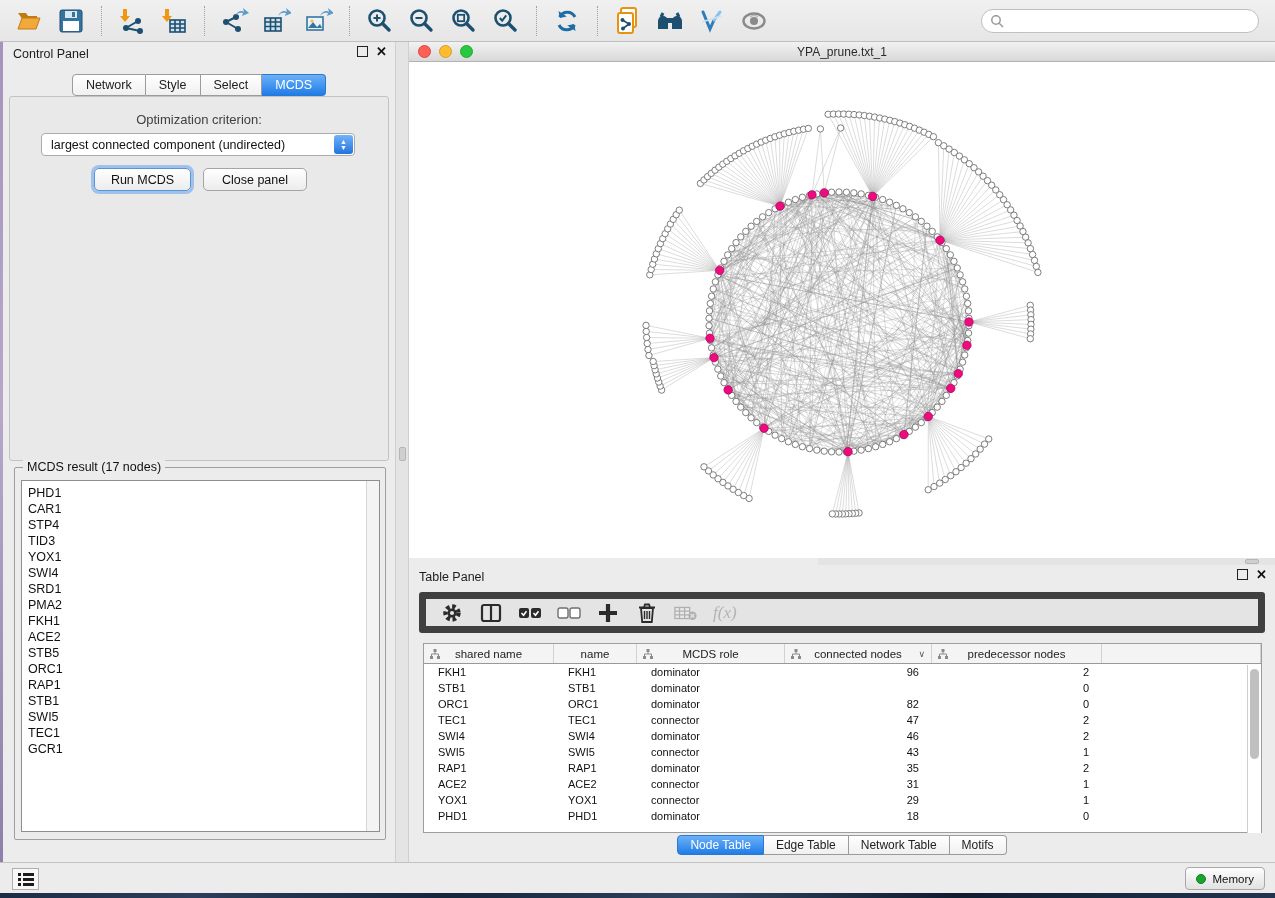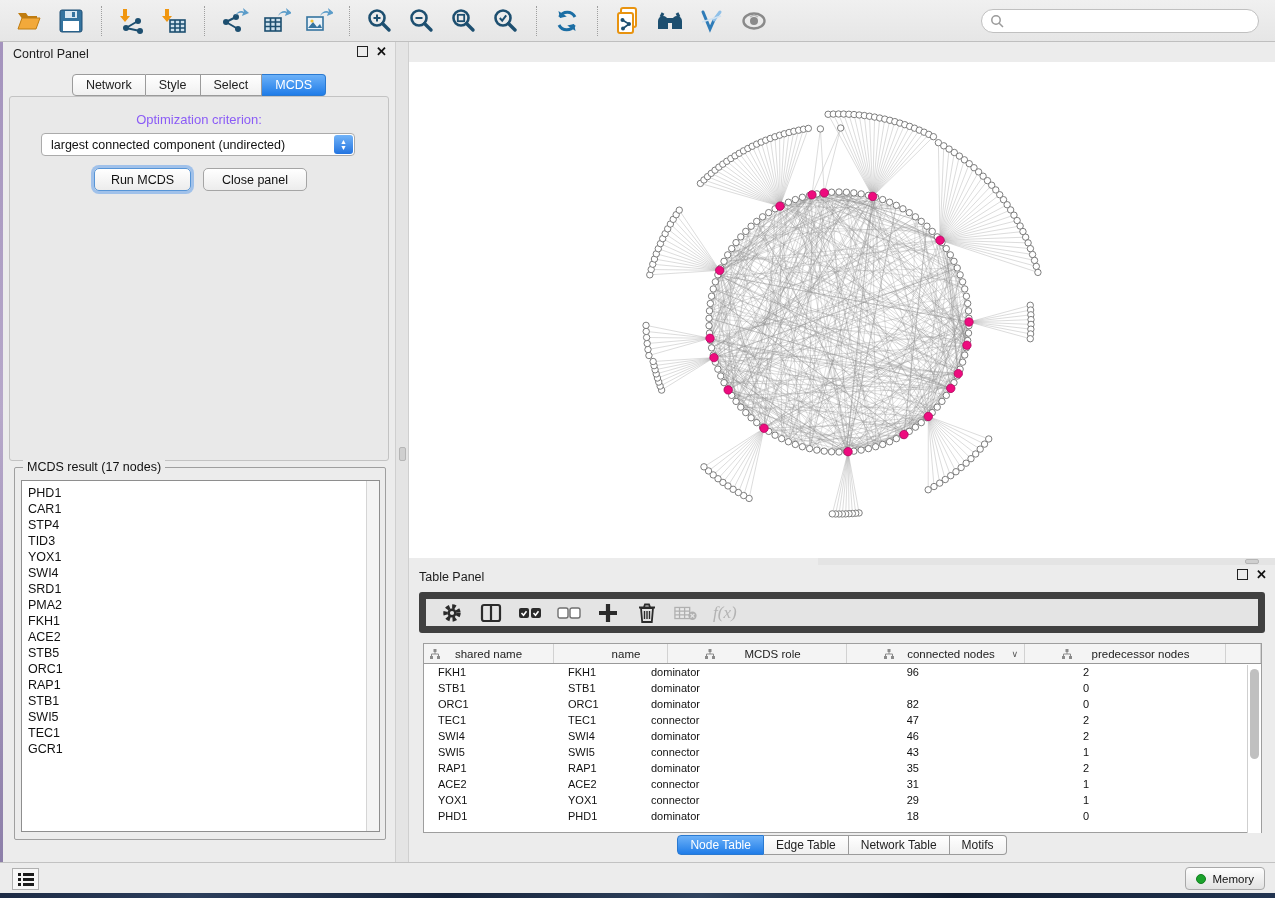--- a/index.html
+++ b/index.html
@@ -38,21 +38,21 @@
   .cp-content { position:absolute; left:6px; top:54px; width:380px; height:365px;
     background:#e9e9e9; border:1px solid #c3c3c3; border-radius:3px; }
   .seg { display:inline-flex; }
   .seg .seg-btn { height:22px; font-size:12.5px; font-family:"Liberation Sans",sans-serif;
     padding:2px 13px; background:linear-gradient(#ffffff,#f0f0f0); border:1px solid #9b9b9b;
     border-left-width:0; color:#222; cursor:pointer; }
   .seg .seg-btn:first-child { border-left-width:1px; border-radius:4px 0 0 4px; }
   .seg .seg-btn:last-child { border-radius:0 4px 4px 0; }
   .seg .seg-btn.active { background:linear-gradient(#6cb1f8,#1f7ce8); color:#fff; border-color:#2a79d0; }
   .cp-tabs { position:absolute; left:0; top:32px; width:100%; text-align:center; }
-  .opt-label { position:absolute; left:0; top:70px; width:100%; text-align:center; font-size:13px; color:#8b5cf6; }
+  .opt-label { position:absolute; left:0; top:70px; width:100%; text-align:center; font-size:13px; color:#404040; }
   .dropdown { position:absolute; left:38px; top:91px; width:314px; height:23px; background:#fff;
     border:1px solid #ababab; border-radius:4px; display:flex; align-items:center; cursor:pointer; }
   .dropdown .dd-text { flex:1; font-size:12.5px; padding-left:9px; color:#111;
     white-space:nowrap; overflow:hidden; }
   .dd-stepper { width:19px; height:19px; margin-right:1px; border-radius:3px;
     background:linear-gradient(#71b3f8,#2374e0); display:flex; flex-direction:column;
     align-items:center; justify-content:center; color:#fff; font-size:7px; line-height:6px; }
   .btn { height:23px; font-size:12.5px; font-family:"Liberation Sans",sans-serif; color:#111;
     background:linear-gradient(#ffffff,#ececec); border:1px solid #a5a5a5; border-radius:5px;
     padding:0 14px; cursor:pointer; }
@@ -97,21 +97,21 @@
   .table-panel { position:absolute; left:0; top:523px; width:866px; height:297px; background:#ececec; }
   .tp-toolbar { position:absolute; left:10px; top:27px; width:846px; height:41px;
     background:#e4e4e4; border:7px solid #404040; border-radius:3px;
     display:flex; align-items:center; padding-left:14px; }
   .tp-icon { width:24px; height:24px; margin-right:15px; display:flex; align-items:center;
     justify-content:center; cursor:pointer; }
   .fx-label { font-size:17px; font-family:"Liberation Serif",serif; font-style:italic; color:#b3b3b3; }
   .tp-table { position:absolute; left:14px; top:78px; width:839px; height:190px;
     background:#fff; border:1px solid #9e9e9e; }
   .tp-head { display:flex; height:20px; background:#f4f4f4; border-bottom:1px solid #999;
-    font-size:11.5px; color:#222;gap:31px; }
+    font-size:11.5px; color:#222; }
   .th-cell { position:relative; border-right:1px solid #d2d2d2; display:flex; align-items:center;
     justify-content:center; cursor:pointer; }
   .th-cell .tree { position:absolute; left:6px; top:5px; }
   .th-cell .sort { position:absolute; right:6px; color:#555; font-size:9px; }
   .tp-rows { font-size:11px; color:#111; }
   .tp-row { display:flex; height:16px; line-height:16px; cursor:default; }
   .td { overflow:hidden; white-space:nowrap; }
   .td.l { padding-left:14px; text-align:left; }
   .td.r { padding-right:13px; text-align:right; }
   .tp-scroll { position:absolute; right:0; top:21px; width:14px; height:168px; background:#fff;
@@ -333,20 +333,28 @@
       </div>
     </div>
   </div>
 
   <div class="v-divider">
     <div class="v-handle"></div>
   </div>
 
   <div class="right-region">
 
+    <div class="net-titlebar">
+      <span class="traffic">
+        <span class="tl red"></span>
+        <span class="tl yellow"></span>
+        <span class="tl green"></span>
+      </span>
+      <span class="net-title">YPA_prune.txt_1</span>
+    </div>
 
     <div class="net-canvas">
       <svg id="net-svg" width="866" height="496" viewBox="0 0 866 496">
           <g>
             <line x1="430" y1="130" x2="558.6767874445212" y2="278.5009289755271" stroke="#8f8f8f" stroke-opacity="0.38" stroke-width="0.7"></line>
             <line x1="544.9762810297159" y1="199.3332479806624" x2="336.7728653813348" y2="350.6018839251882" stroke="#8f8f8f" stroke-opacity="0.38" stroke-width="0.7"></line>
             <line x1="444.8188832857703" y1="130.84737440468848" x2="553.6373471183699" y2="219.82779073125684" stroke="#8f8f8f" stroke-opacity="0.38" stroke-width="0.7"></line>
             <line x1="553.6373471183699" y1="300.17220926874313" x2="353.5879172019785" y2="154.82779073125684" stroke="#8f8f8f" stroke-opacity="0.38" stroke-width="0.7"></line>
             <line x1="466.62523238938587" y1="135.26591343011535" x2="407.8321149577589" y2="388.09599866020005" stroke="#8f8f8f" stroke-opacity="0.38" stroke-width="0.7"></line>
             <line x1="336.7728653813348" y1="169.39811607481184" x2="559.9469850676646" y2="263.71228660318053" stroke="#8f8f8f" stroke-opacity="0.38" stroke-width="0.7"></line>

